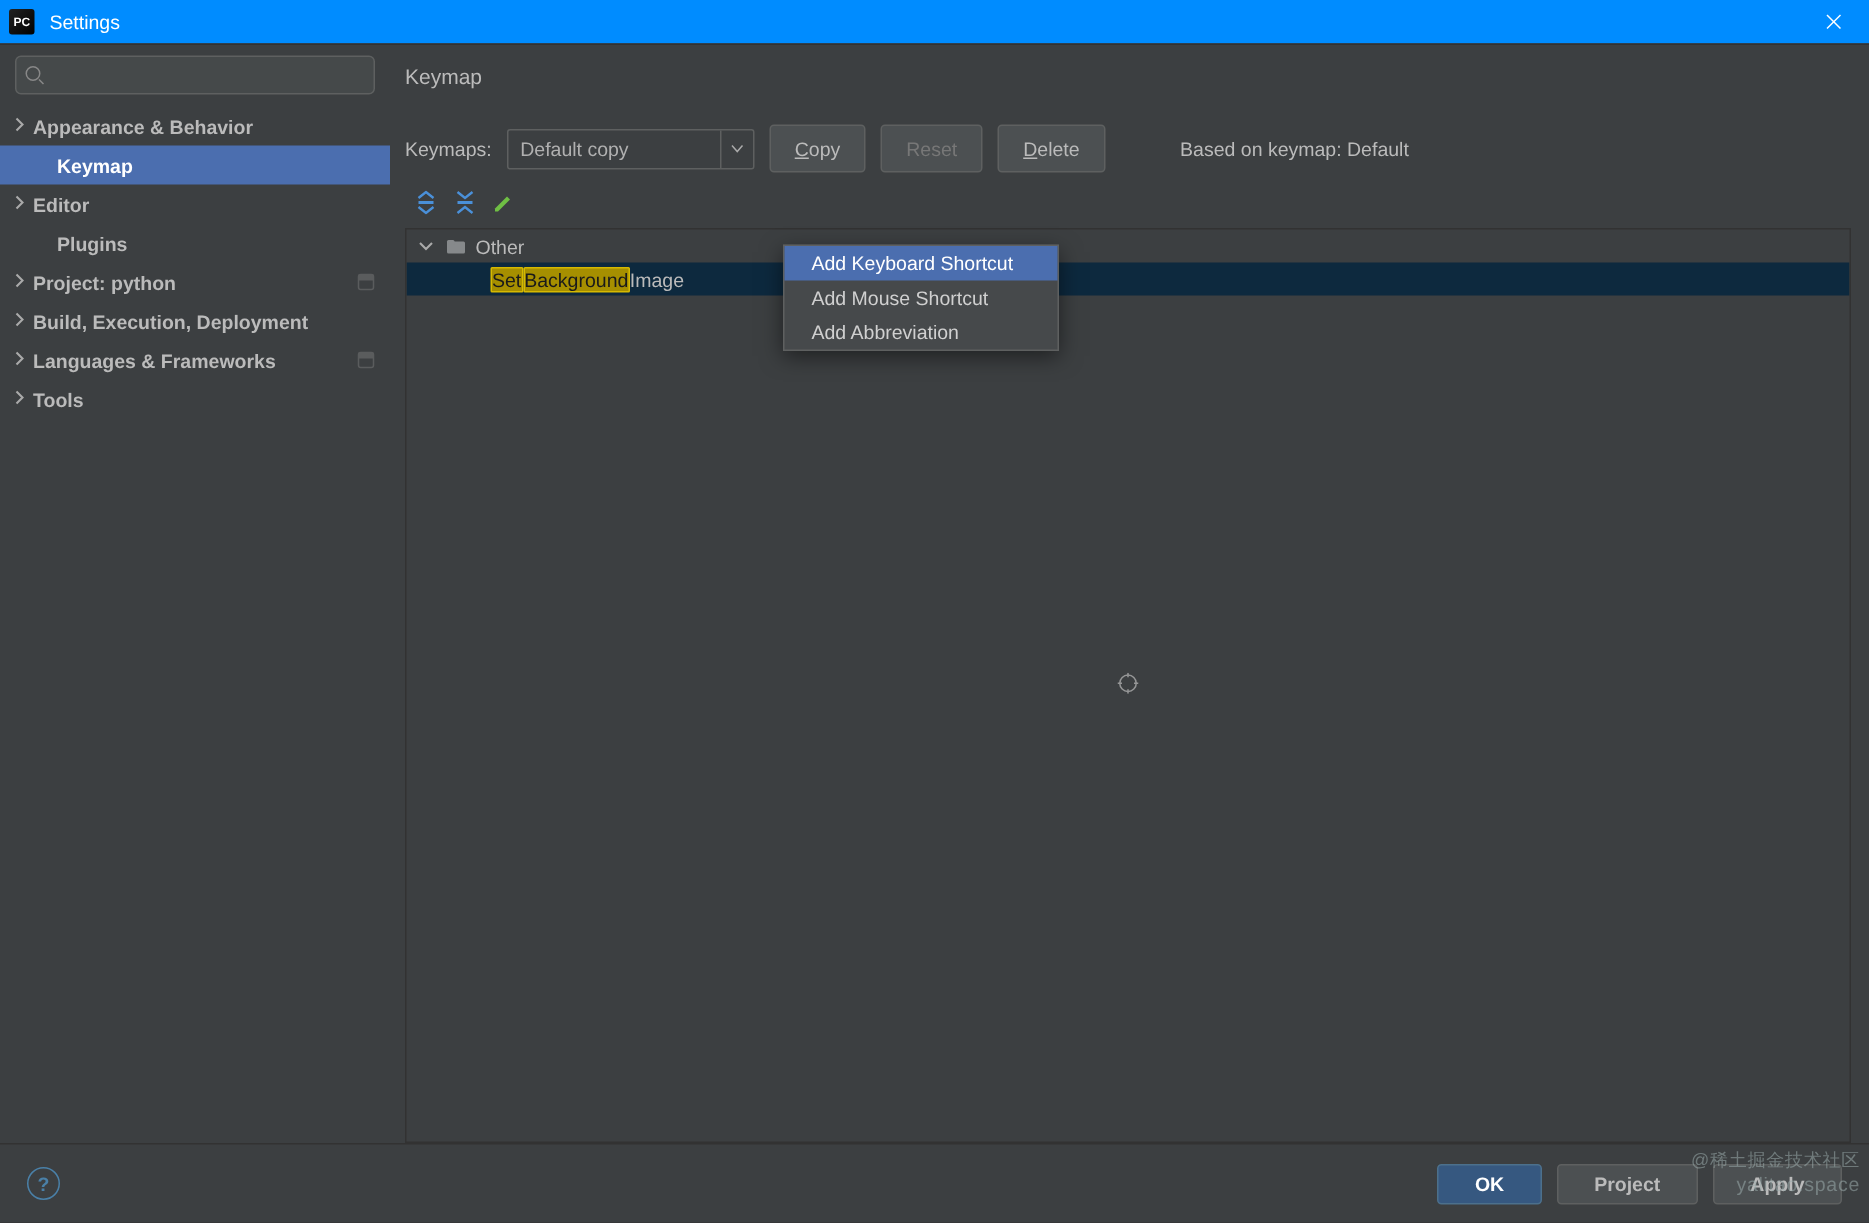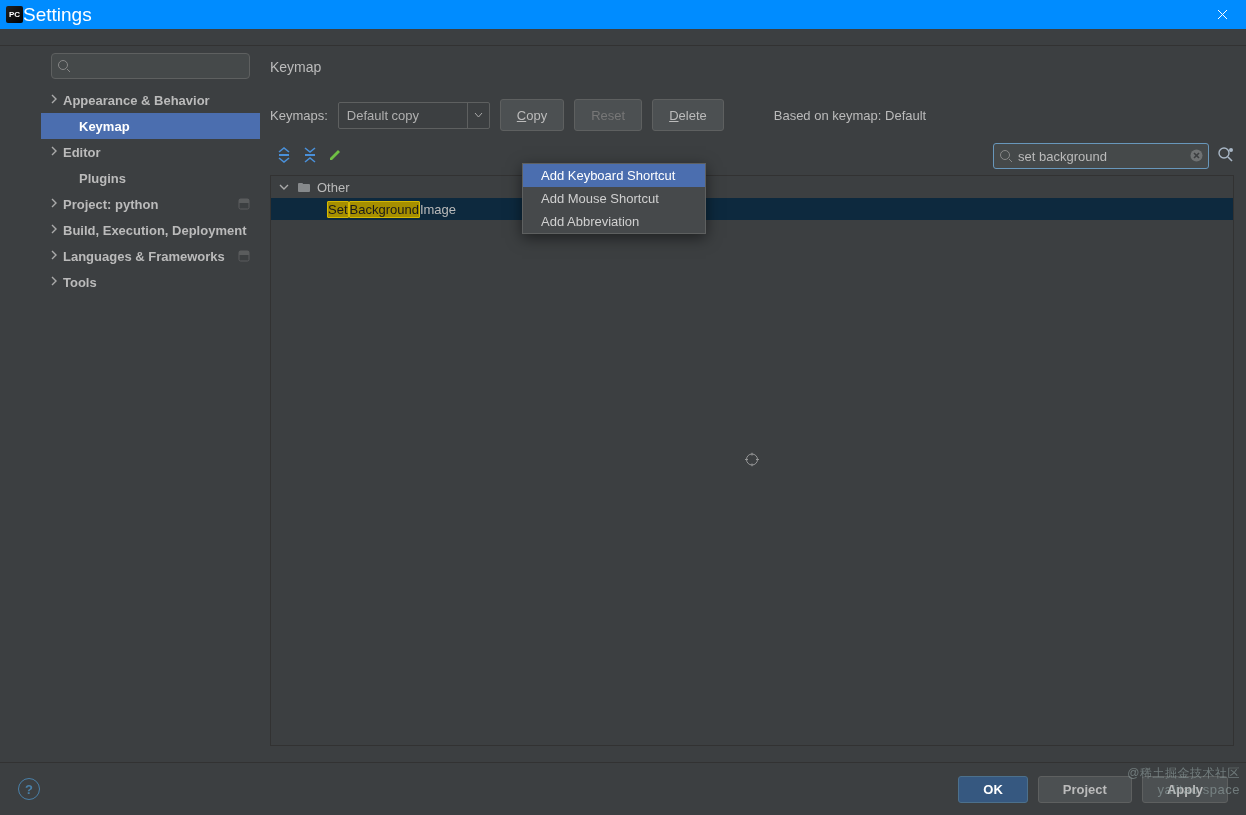--- a/index.html
+++ b/index.html
@@ -1,48 +1,48 @@
 <!DOCTYPE html>
 <html><head>
 <meta charset="utf-8">
 <style>
   * { box-sizing: border-box; }
   html, body { margin:0; padding:0; height:100%; font-family: "Segoe UI", Arial, sans-serif; font-size:13px; background:#2b2b2b; color:#b0b0b0; overflow:hidden; }
-  .frame { width:1246px; height:815px; display:flex; flex-direction:column; background:#3c3f41;gap:16px; }
+  .frame { width:1246px; height:815px; display:flex; flex-direction:column; background:#3c3f41; }
   
   .titlebar { height:29px; background:#008cff; display:flex; align-items:center; color:#fff; padding:0 6px; }
   .titlebar .logo { width:17px; height:17px; background: linear-gradient(135deg,#222,#000); border-radius:2px; display:flex; align-items:center; justify-content:center; font-size:8px; font-weight:bold; color:#fff; letter-spacing:0px; }
-  .titlebar .title { font-size:19px; }
+  .titlebar .title { margin-left:10px; font-size:13px; }
   .titlebar .winbtns { margin-left:auto; display:flex; }
   .titlebar .winbtn { width:36px; height:29px; display:flex; align-items:center; justify-content:center; }
   .titlebar .winbtn svg { width:11px; height:11px; stroke:#fff; fill:none; stroke-width:1; }
   
   .body { flex:1; display:flex; min-height:0; border-top:1px solid #323232; background:#3c3f41; }
   
-  .sidebar { width:260px; display:flex; flex-direction:column;padding-left:41px; }
+  .sidebar { width:260px; display:flex; flex-direction:column; }
   .search-wrap { padding:7px 10px 8px 10px; }
   .search-side { position:relative; }
   .search-side input { width:100%; height:26px; background:#45494a; border:1px solid #5e6060; border-radius:4px; padding:0 8px 0 24px; color:#bbb; outline:none; font-size:13px;}
   .search-side .sicon { position:absolute; left:6px; top:6px; }
   .tree { overflow:auto; }
   .tree-item { height:26px; display:flex; align-items:center; padding: 0 8px 0 22px; cursor:default; position:relative;}
   .tree-item .arrow { position:absolute; left:6px; top:5px; }
   .tree-item .arrow svg { width:14px; height:14px; }
   .tree-item .lbl { font-size:13px; font-weight:bold; color:#bbbbbb; }
   .tree-item.child { padding-left:38px; }
   .tree-item.child .lbl { font-weight:bold; }
   .tree-item.selected { background:#4b6eaf; }
   .tree-item.selected .lbl { color:#fff; }
   .tree-item .tiny { position:absolute; right:10px; top:7px; opacity:.4; }
   
   .right { flex:1; display:flex; flex-direction:column; padding: 7px 12px 0 10px; min-width:0; }
   .right-title { font-size:14px; color:#bbbbbb; font-weight:normal; height:28px; display:flex; align-items:center;}
   .toolbar-row { display:flex; align-items:center; gap:10px; margin-top:18px; }
   .klabel { color:#bbbbbb; }
-  .combo { width:152px; height:27px; border:1px solid #5e6060; background:#3c3f41; display:flex; align-items:center; padding:0 8px; border-radius:2px; position:relative; cursor:pointer;}
+  .combo { width:165px; height:27px; border:1px solid #5e6060; background:#3c3f41; display:flex; align-items:center; padding:0 8px; border-radius:2px; position:relative; cursor:pointer;}
   .combo-arrow { position:absolute; right:0; top:0; width:22px; height:100%; border-left:1px solid #5e6060; display:flex; align-items:center; justify-content:center; }
   .btn { height:32px; padding:0 16px; background:#4c5052; border:1px solid #5e6060; color:#bbbbbb; border-radius:3px; cursor:pointer; display:flex; align-items:center; }
   .btn u { text-decoration:underline; }
   .btn.disabled { color:#777;text-align:right; }
   .based { margin-left:40px; color:#bbbbbb; }
   .icon-row { display:flex; align-items:center; gap:10px; margin-top:12px; padding-left:6px;}
   .icon-row span { cursor:pointer; }
   .search-right-wrap { margin-left:auto; display:flex; align-items:center; gap:8px; }
   .search-right { position:relative; }
   .search-right input { width:216px; height:26px; background:#45494a; border:1px solid #6897bb; border-radius:3px; padding:0 26px 0 24px; color:#bbb; outline:none; font-size:13px;}
@@ -191,45 +191,20 @@
               <path d="M3 1 L8 5 L13 1" fill="none" stroke="#4a90d9" stroke-width="1.6"></path>
               <rect x="3" y="7" width="10" height="2" fill="#4a90d9"></rect>
               <path d="M3 15 L8 11 L13 15" fill="none" stroke="#4a90d9" stroke-width="1.6"></path>
             </svg>
         </span>
         <span>
           <svg width="15" height="15" viewBox="0 0 15 15">
               <path d="M2 11 L10 3 L12 5 L4 13 L2 13 Z" fill="#6fbf44"></path>
             </svg>
         </span>
-        <div class="search-right-wrap">
-          <div class="search-right">
-            <span class="sicon">
-              <svg viewBox="0 0 14 14">
-                  <circle cx="6" cy="6" r="4.5" fill="none" stroke="#888"></circle>
-                  <line x1="10" y1="10" x2="13" y2="13" stroke="#888"></line>
-                </svg>
-            </span>
-            <input type="text" value="set background" style="">
-            <span class="clear">
-              <svg width="13" height="13" viewBox="0 0 13 13">
-                  <circle cx="6.5" cy="6.5" r="6" fill="#6f7273"></circle>
-                  <line x1="4" y1="4" x2="9" y2="9" stroke="#3c3f41" stroke-width="1.6"></line>
-                  <line x1="9" y1="4" x2="4" y2="9" stroke="#3c3f41" stroke-width="1.6"></line>
-                </svg>
-            </span>
-          </div>
-          <span>
-            <svg width="17" height="17" viewBox="0 0 17 17">
-                <circle cx="7" cy="7" r="5" fill="none" stroke="#a9b7c6" stroke-width="1.4"></circle>
-                <line x1="11" y1="11" x2="15" y2="15" stroke="#a9b7c6" stroke-width="1.6"></line>
-                <circle cx="14" cy="4" r="2" fill="#a9b7c6"></circle>
-              </svg>
-          </span>
-        </div>
       </div>
 
       <div class="result-panel">
         <div class="node-row">
           <svg class="icon chevd" viewBox="0 0 14 14">
               <path d="M5 3 L9 7 L5 11" fill="none" stroke="#aaa" stroke-width="1.4"></path>
             </svg>
           <svg style="margin:0 6px" width="14" height="14" viewBox="0 0 14 14">
               <rect x="1" y="4" width="12" height="8" rx="1" fill="#86898b"></rect>
               <rect x="1" y="3" width="5" height="3" rx="1" fill="#86898b"></rect>

